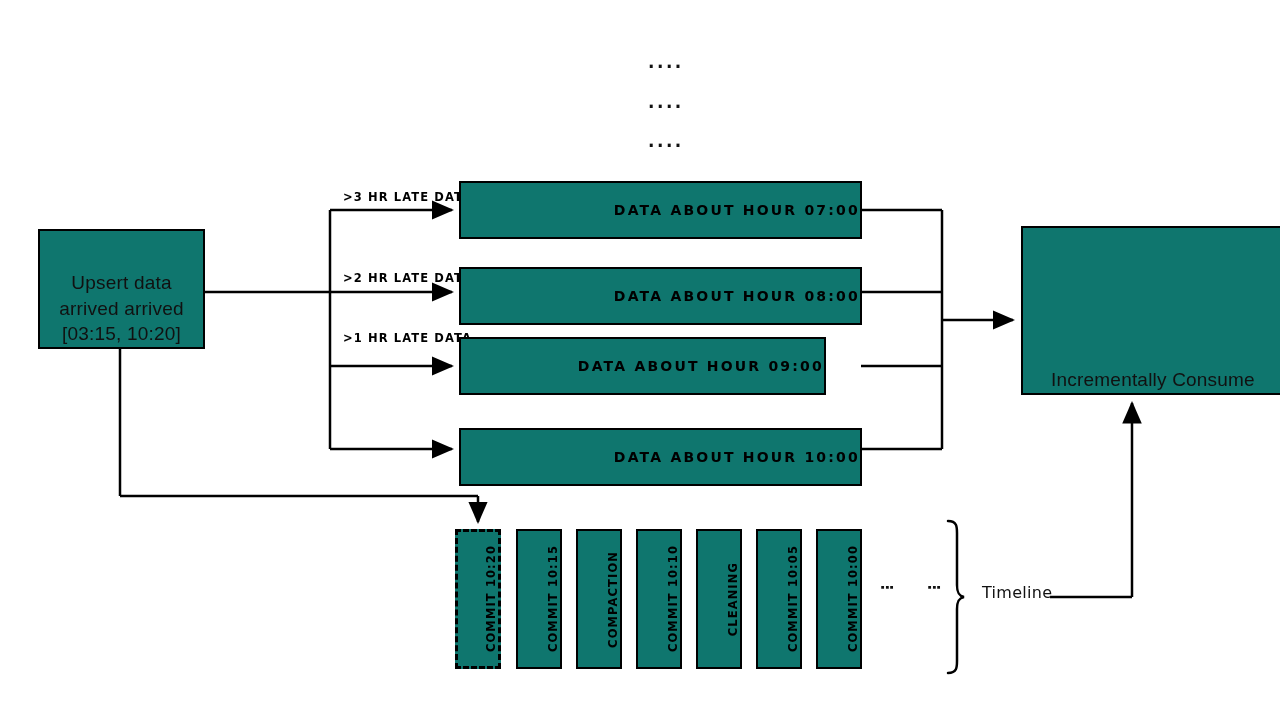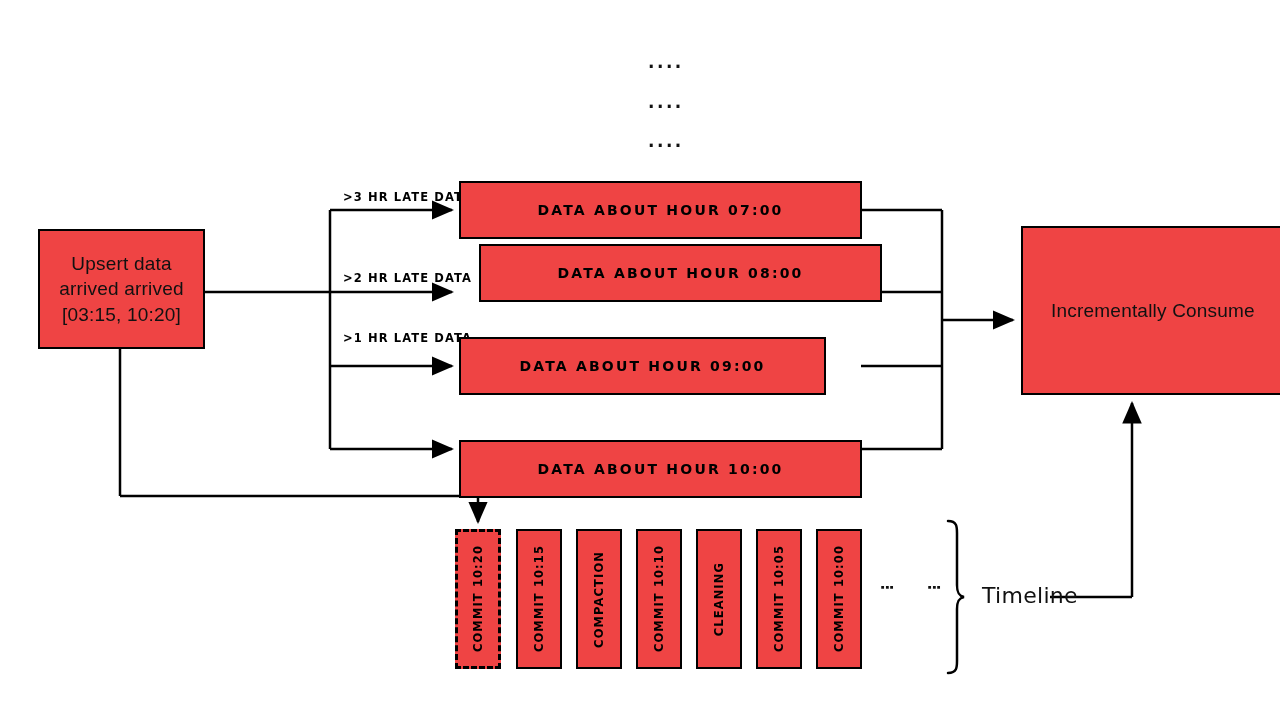--- a/index.html
+++ b/index.html
@@ -20,24 +20,24 @@
     left: 0;
     top: 0;
     width: 1280px;
     height: 720px;
     pointer-events: none;
   }
   .box {
     position: absolute;
     box-sizing: border-box;
     border: 2.5px solid #000;
-    background: #ef4444;
+    background: #0f766e;
     display: flex;
     align-items: center;
-    justify-content: center;
+    justify-content: flex-end;
     text-align: center;
   }
   .box.dashed {
     border-style: dashed;
     border-width: 3px;
   }
   
   .soft-text {
     font-family: Liberation Sans, sans-serif;
     font-weight: 400;
@@ -85,21 +85,21 @@
     writing-mode: vertical-rl;
     font-weight: 700;
     font-size: 15px;
     letter-spacing: 2px;
     color: #111;
     font-family: "DejaVu Sans", sans-serif;
   }
   .timeline-label {
     position: absolute;
     font-family: "DejaVu Sans", sans-serif;
-    font-size: 22px;
+    font-size: 16px;
     color: #111;
     letter-spacing: 0.3px;
     white-space: nowrap;
   }
 </style>
 </head>
 <body>
 
 <div id="canvas">
 
@@ -158,27 +158,27 @@
     <div class="soft-text">[03:15, 10:20]</div>
   </div>
 
   <div class="edge-label caps-small" style="left:343px; top:190px;">&gt;3 HR LATE DATA</div>
   <div class="edge-label caps-small" style="left:343px; top:271px;">&gt;2 HR LATE DATA</div>
   <div class="edge-label caps-small" style="left:343px; top:331px;">&gt;1 HR LATE DATA</div>
 
   <div class="box" style="left:459px; top:181px; width:403px; height:58px;">
     <span class="caps-text">DATA ABOUT HOUR 07:00</span>
   </div>
-  <div class="box" style="left:459px; top:244px; width:403px; height:58px;margin-left:20px;">
+  <div class="box" style="left:459px; top:267px; width:403px; height:58px;">
     <span class="caps-text">DATA ABOUT HOUR 08:00</span>
   </div>
   <div class="box" style="left:459px; top:337px; width:367px; height:58px;">
     <span class="caps-text">DATA ABOUT HOUR 09:00</span>
   </div>
-  <div class="box" style="left:459px; top:440px; width:403px; height:58px;">
+  <div class="box" style="left:459px; top:428px; width:403px; height:58px;">
     <span class="caps-text">DATA ABOUT HOUR 10:00</span>
   </div>
 
   <div class="box" style="left:1021px; top:226px; width:264px; height:169px; flex-direction:column;">
     <div class="soft-text">Incrementally Consume</div>
   </div>
 
   <div class="box dashed" style="left:455px; top:529px; width:46px; height:140px;">
     <span class="caps-small vert">COMMIT 10:20</span>
   </div>

